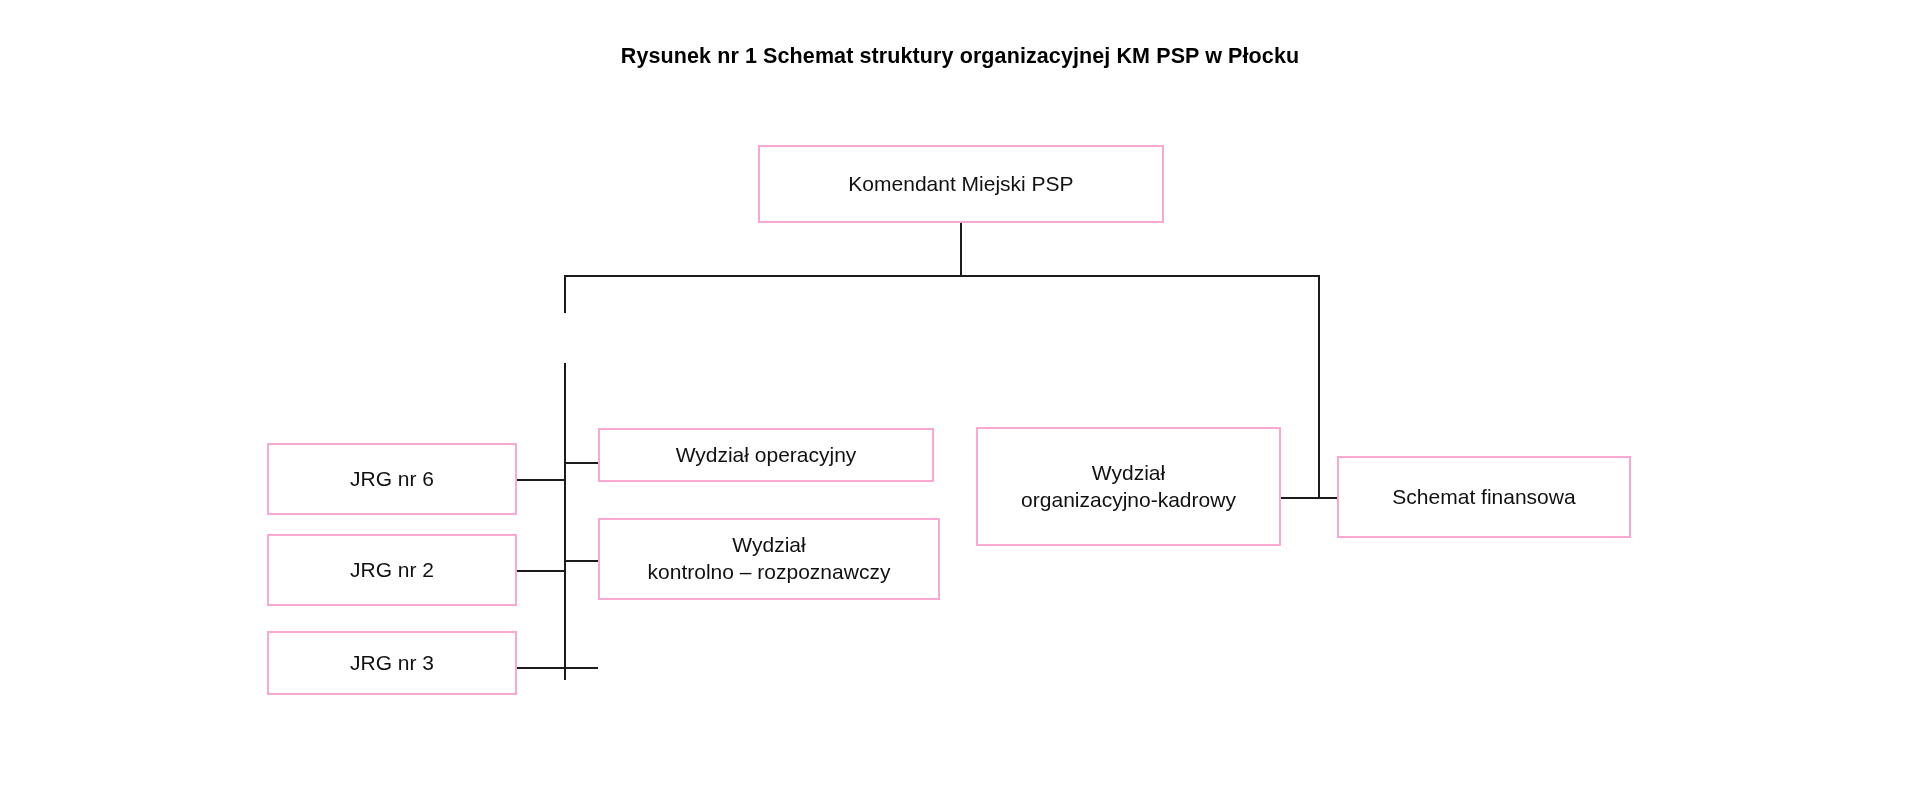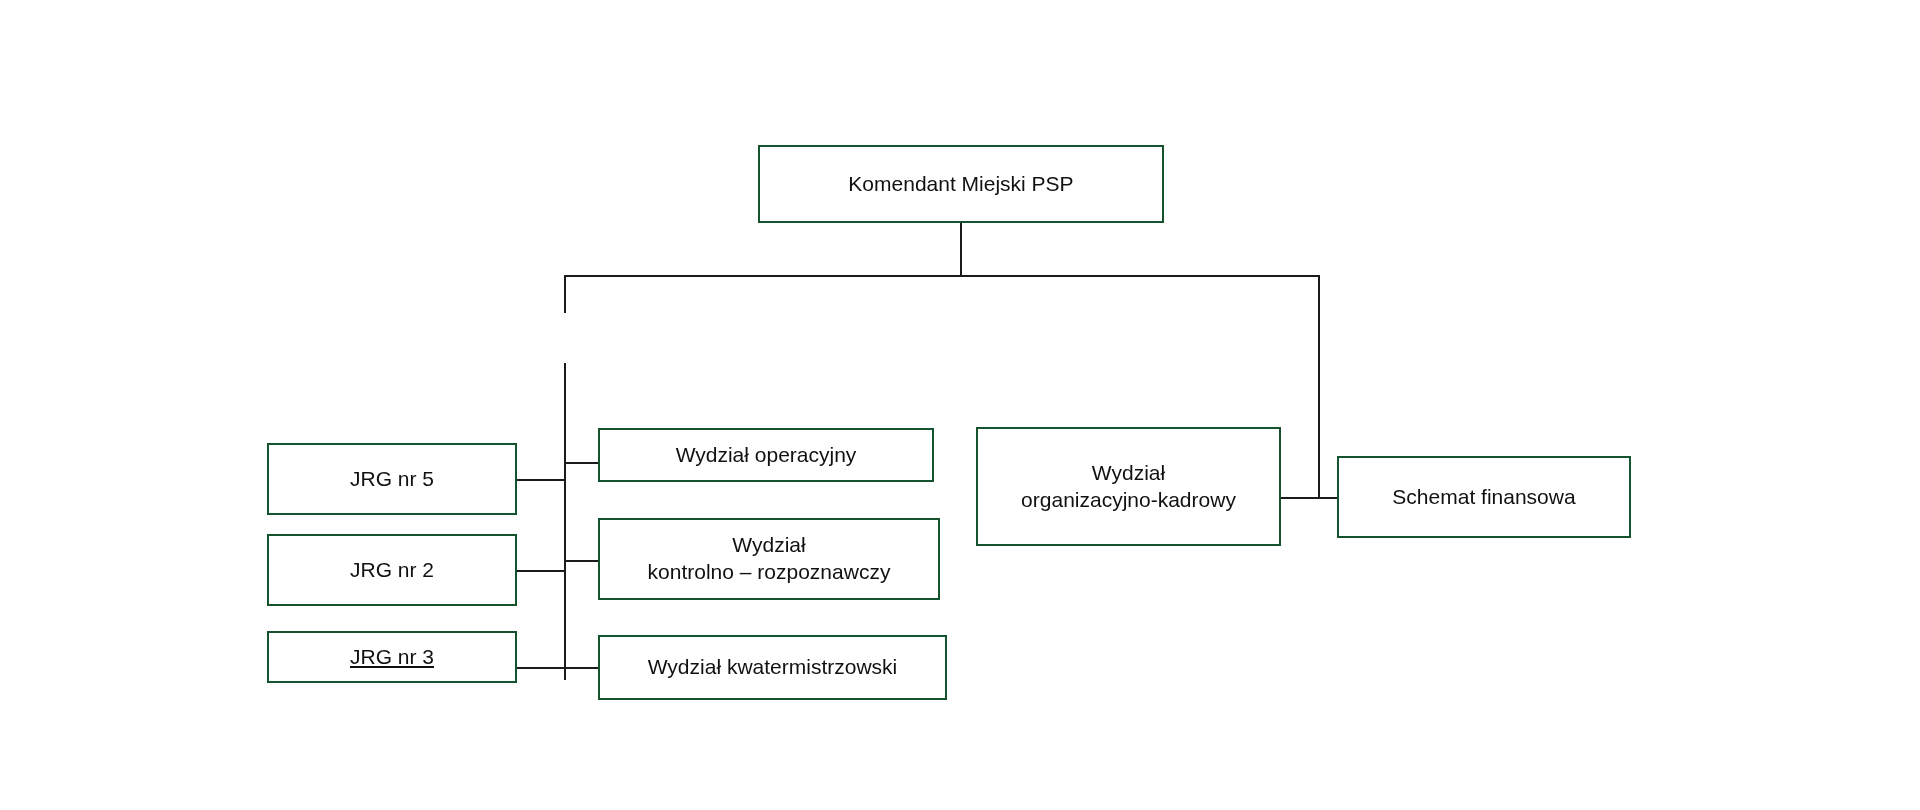--- a/index.html
+++ b/index.html
@@ -26,21 +26,21 @@
     text-align: center;
     font-size: 21.5px;
     font-weight: bold;
     letter-spacing: 0.1px;
     color: #000000;
     white-space: nowrap;
   }
   .node {
     position: absolute;
     box-sizing: border-box;
-    border: 2px solid #14532d;
+    border: 2px solid #f9a8d4;
     background: #ffffff;
     display: flex;
     align-items: center;
     justify-content: center;
     text-align: center;
     font-size: 21px;
     line-height: 1.28;
     color: #111111;
     padding: 2px 6px;
     z-index: 3;
@@ -55,20 +55,21 @@
     z-index: 1;
   }
   .edge.h { height: 2px; }
   .edge.v { width: 2px; }
 </style>
 </head>
 <body>
 
 <div id="canvas">
 
+  <div class="chart-title">Rysunek nr 1 Schemat struktury organizacyjnej KM PSP w Płocku</div>
 
   <div class="edge v" style="left:960px; top:222px; height:54px;"></div>
 
   <div class="edge h" style="left:564px; top:275px; width:756px;"></div>
 
   <div class="edge v" style="left:564px; top:275px; height:38px;"></div>
 
   <div class="edge v" style="left:1318px; top:275px; height:224px;"></div>
 
   <div class="edge v" style="left:564px; top:363px; height:317px;"></div>
@@ -91,37 +92,34 @@
   <div class="node" style="left:976px; top:427px; width:305px; height:119px;">
     <span class="node-label">Wydział
 organizacyjno-kadrowy</span>
   </div>
 
   <div class="node" style="left:1337px; top:456px; width:294px; height:82px;">
     <span class="node-label">Schemat finansowa</span>
   </div>
 
   <div class="node" style="left:267px; top:443px; width:250px; height:72px;">
-    <span class="node-label">JRG nr 5</span>
+    <span class="node-label">JRG nr 6</span>
   </div>
 
   <div class="node" style="left:267px; top:534px; width:250px; height:72px;">
     <span class="node-label">JRG nr 2</span>
   </div>
 
-  <div class="node" style="left:267px; top:631px; width:250px; height:52px;text-decoration:underline;">
+  <div class="node" style="left:267px; top:631px; width:250px; height:64px;">
     <span class="node-label">JRG nr 3</span>
   </div>
 
   <div class="node" style="left:598px; top:428px; width:336px; height:54px;">
     <span class="node-label">Wydział operacyjny</span>
   </div>
 
   <div class="node" style="left:598px; top:518px; width:342px; height:82px;">
     <span class="node-label">Wydział
 kontrolno – rozpoznawczy</span>
   </div>
 
-  <div class="node" style="left:598px; top:635px; width:349px; height:65px;">
-    <span class="node-label">Wydział kwatermistrzowski</span>
-  </div>
 
 </div>
 
 </body></html>

